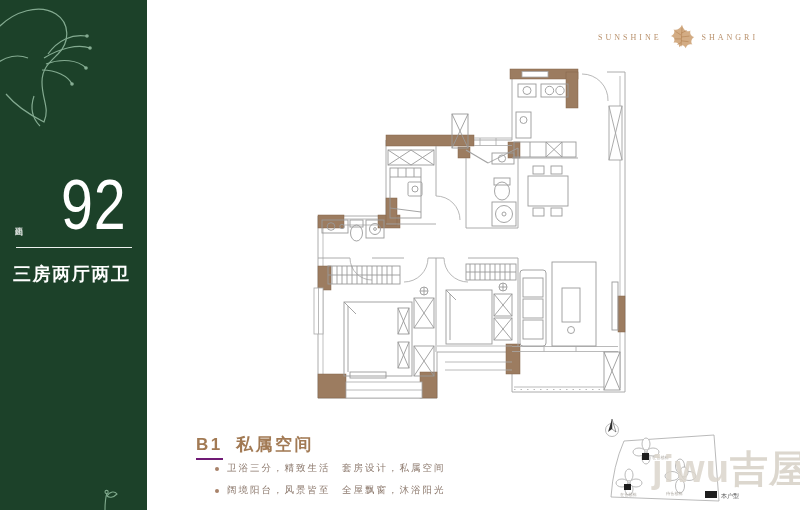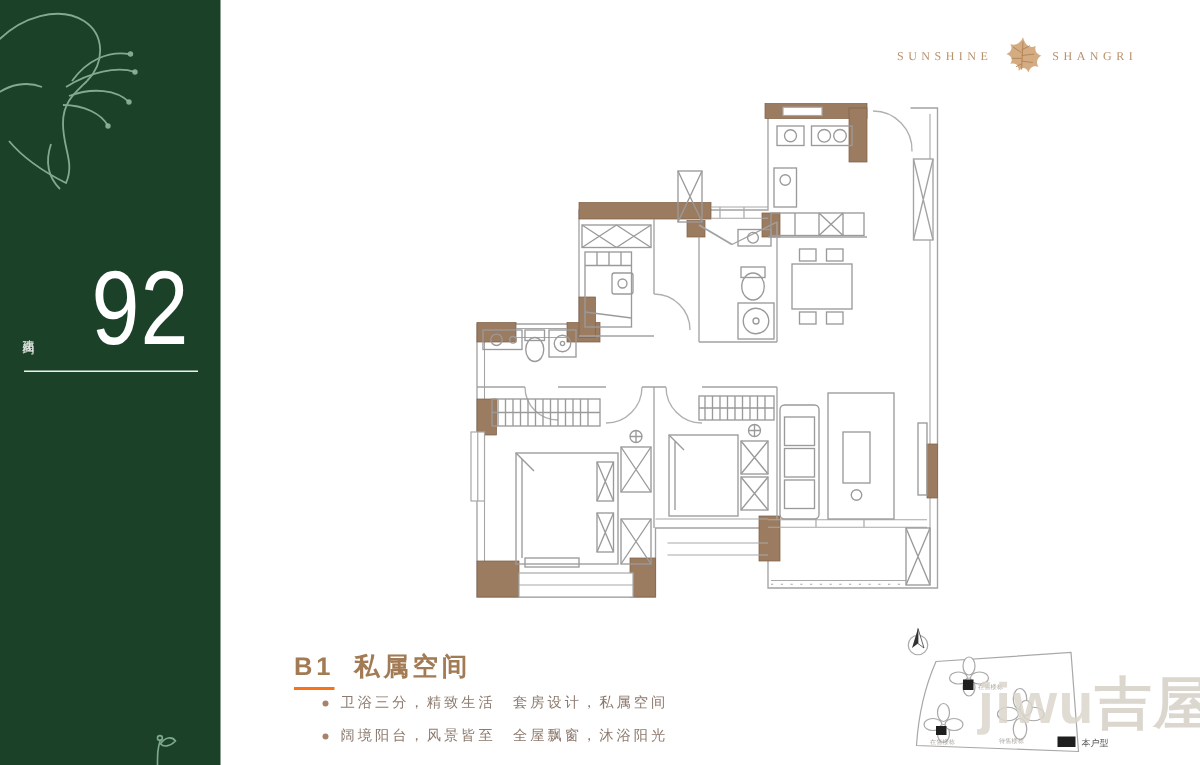--- a/index.html
+++ b/index.html
@@ -16,21 +16,21 @@
   .panel-divider{position:absolute;left:16px;top:247px;width:116px;height:1px;background:rgba(255,255,255,.92);}
   .layout-text{position:absolute;left:13px;top:262px;color:#fff;font-size:18px;font-weight:600;letter-spacing:1.6px;white-space:nowrap;}
   .sprout{position:absolute;left:94px;top:487px;}
   
   .brand{position:absolute;left:598px;top:22px;width:180px;display:flex;align-items:center;gap:5px;color:#b9916c;}
   .brand-word{font-family:"Liberation Serif", serif;font-size:8px;letter-spacing:3px;white-space:nowrap;}
   
   .plan-svg{position:absolute;left:0;top:0;z-index:1;}
   
   .section-title{position:absolute;left:196px;top:433px;font-size:17px;font-weight:700;letter-spacing:2.5px;color:#a27a54;white-space:nowrap;}
-  .section-title .code{border-bottom:2px solid #f97316;padding-bottom:4px;margin-right:6px;}
+  .section-title .code{border-bottom:2px solid #701a75;padding-bottom:4px;margin-right:6px;}
   .bullets{position:absolute;left:215px;top:462px;display:flex;flex-direction:column;gap:9px;}
   .bullet{display:flex;align-items:center;font-size:9.5px;letter-spacing:2px;color:#8d7a6e;white-space:nowrap;}
   .bullet .dot{width:4px;height:4px;border-radius:50%;background:#a8826a;margin-right:8px;flex:0 0 auto;}
   
   .watermark{position:absolute;left:652px;top:444px;z-index:3;font-size:38px;font-weight:700;
              letter-spacing:1px;white-space:nowrap;pointer-events:none;}
   .watermark .wm-latin{color:rgba(219,213,203,.85);}
   .watermark .wm-cjk{color:rgba(214,208,198,.85);}
 </style>
 </head>
@@ -55,20 +55,21 @@
         <circle cx="87" cy="36" r="1.8"></circle>
     </g>
   </svg>
 
   <div class="area-row">
     <span class="area-prefix">建面约</span>
     <span class="area-value">92</span>
     <span class="area-unit"><span>m</span><sup>2</sup></span>
   </div>
   <div class="panel-divider"></div>
+  <div class="layout-text">三房两厅两卫</div>
 
   <svg class="sprout" width="26" height="24" viewBox="0 0 26 24">
     <g fill="none" stroke="#7fa98c" stroke-width="1.1">
       <path d="M11 23 C11 16 11 12 13 6"></path>
       <path d="M13 9 C16 4 21 4 23 7 C19 11 15 11 13 9 Z"></path>
       <circle cx="12.6" cy="5" r="1.6"></circle>
     </g>
   </svg>
 </div>
 

